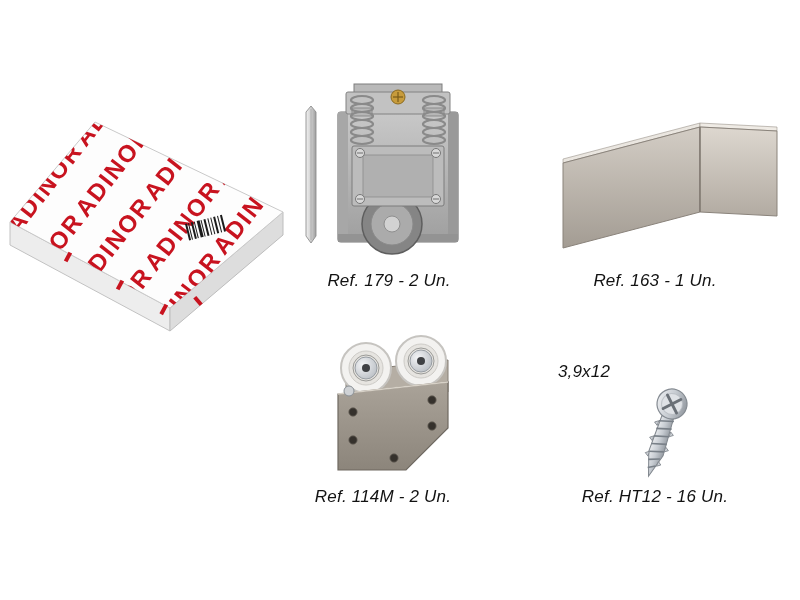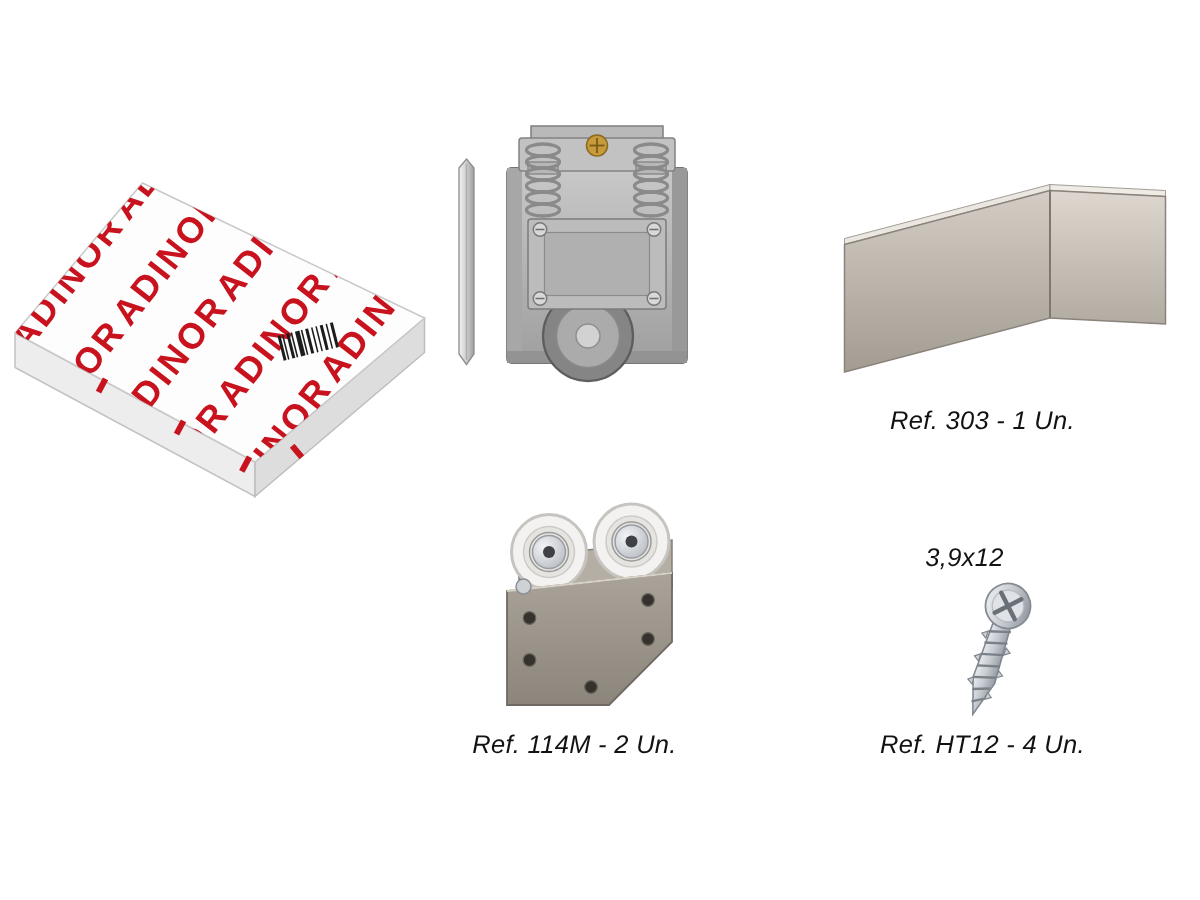--- a/index.html
+++ b/index.html
@@ -233,17 +233,18 @@
         <circle cx="0" cy="0" r="15" fill="url(#gradScrew)" stroke="#858b92" stroke-width="1.2"></circle>
         <circle cx="0" cy="0" r="10.5" fill="#dfe2e6" stroke="#b6bbc1" stroke-width="0.8"></circle>
         <g stroke="#6a7077" stroke-width="3" stroke-linecap="round">
           <line x1="-7" y1="-7" x2="7" y2="7"></line>
           <line x1="-7" y1="7" x2="7" y2="-7"></line>
         </g>
       </g>
     </g>
   </svg>
 
-  <div class="part-label" style="left:565px;top:271px;width:180px">Ref. 303 - 1 Un.</div>
+  <div class="part-label" style="left:299px;top:271px;width:180px">Ref. 179 - 2 Un.</div>
+  <div class="part-label" style="left:565px;top:271px;width:180px">Ref. 163 - 1 Un.</div>
   <div class="part-label" style="left:293px;top:487px;width:180px">Ref. 114M - 2 Un.</div>
-  <div class="part-label" style="left:565px;top:487px;width:180px">Ref. HT12 - 4 Un.</div>
-  <div class="part-label" style="left:603px;top:362px;width:80px">3,9x12</div>
+  <div class="part-label" style="left:565px;top:487px;width:180px">Ref. HT12 - 16 Un.</div>
+  <div class="part-label" style="left:544px;top:362px;width:80px">3,9x12</div>
 </div>
 
 </body></html>

